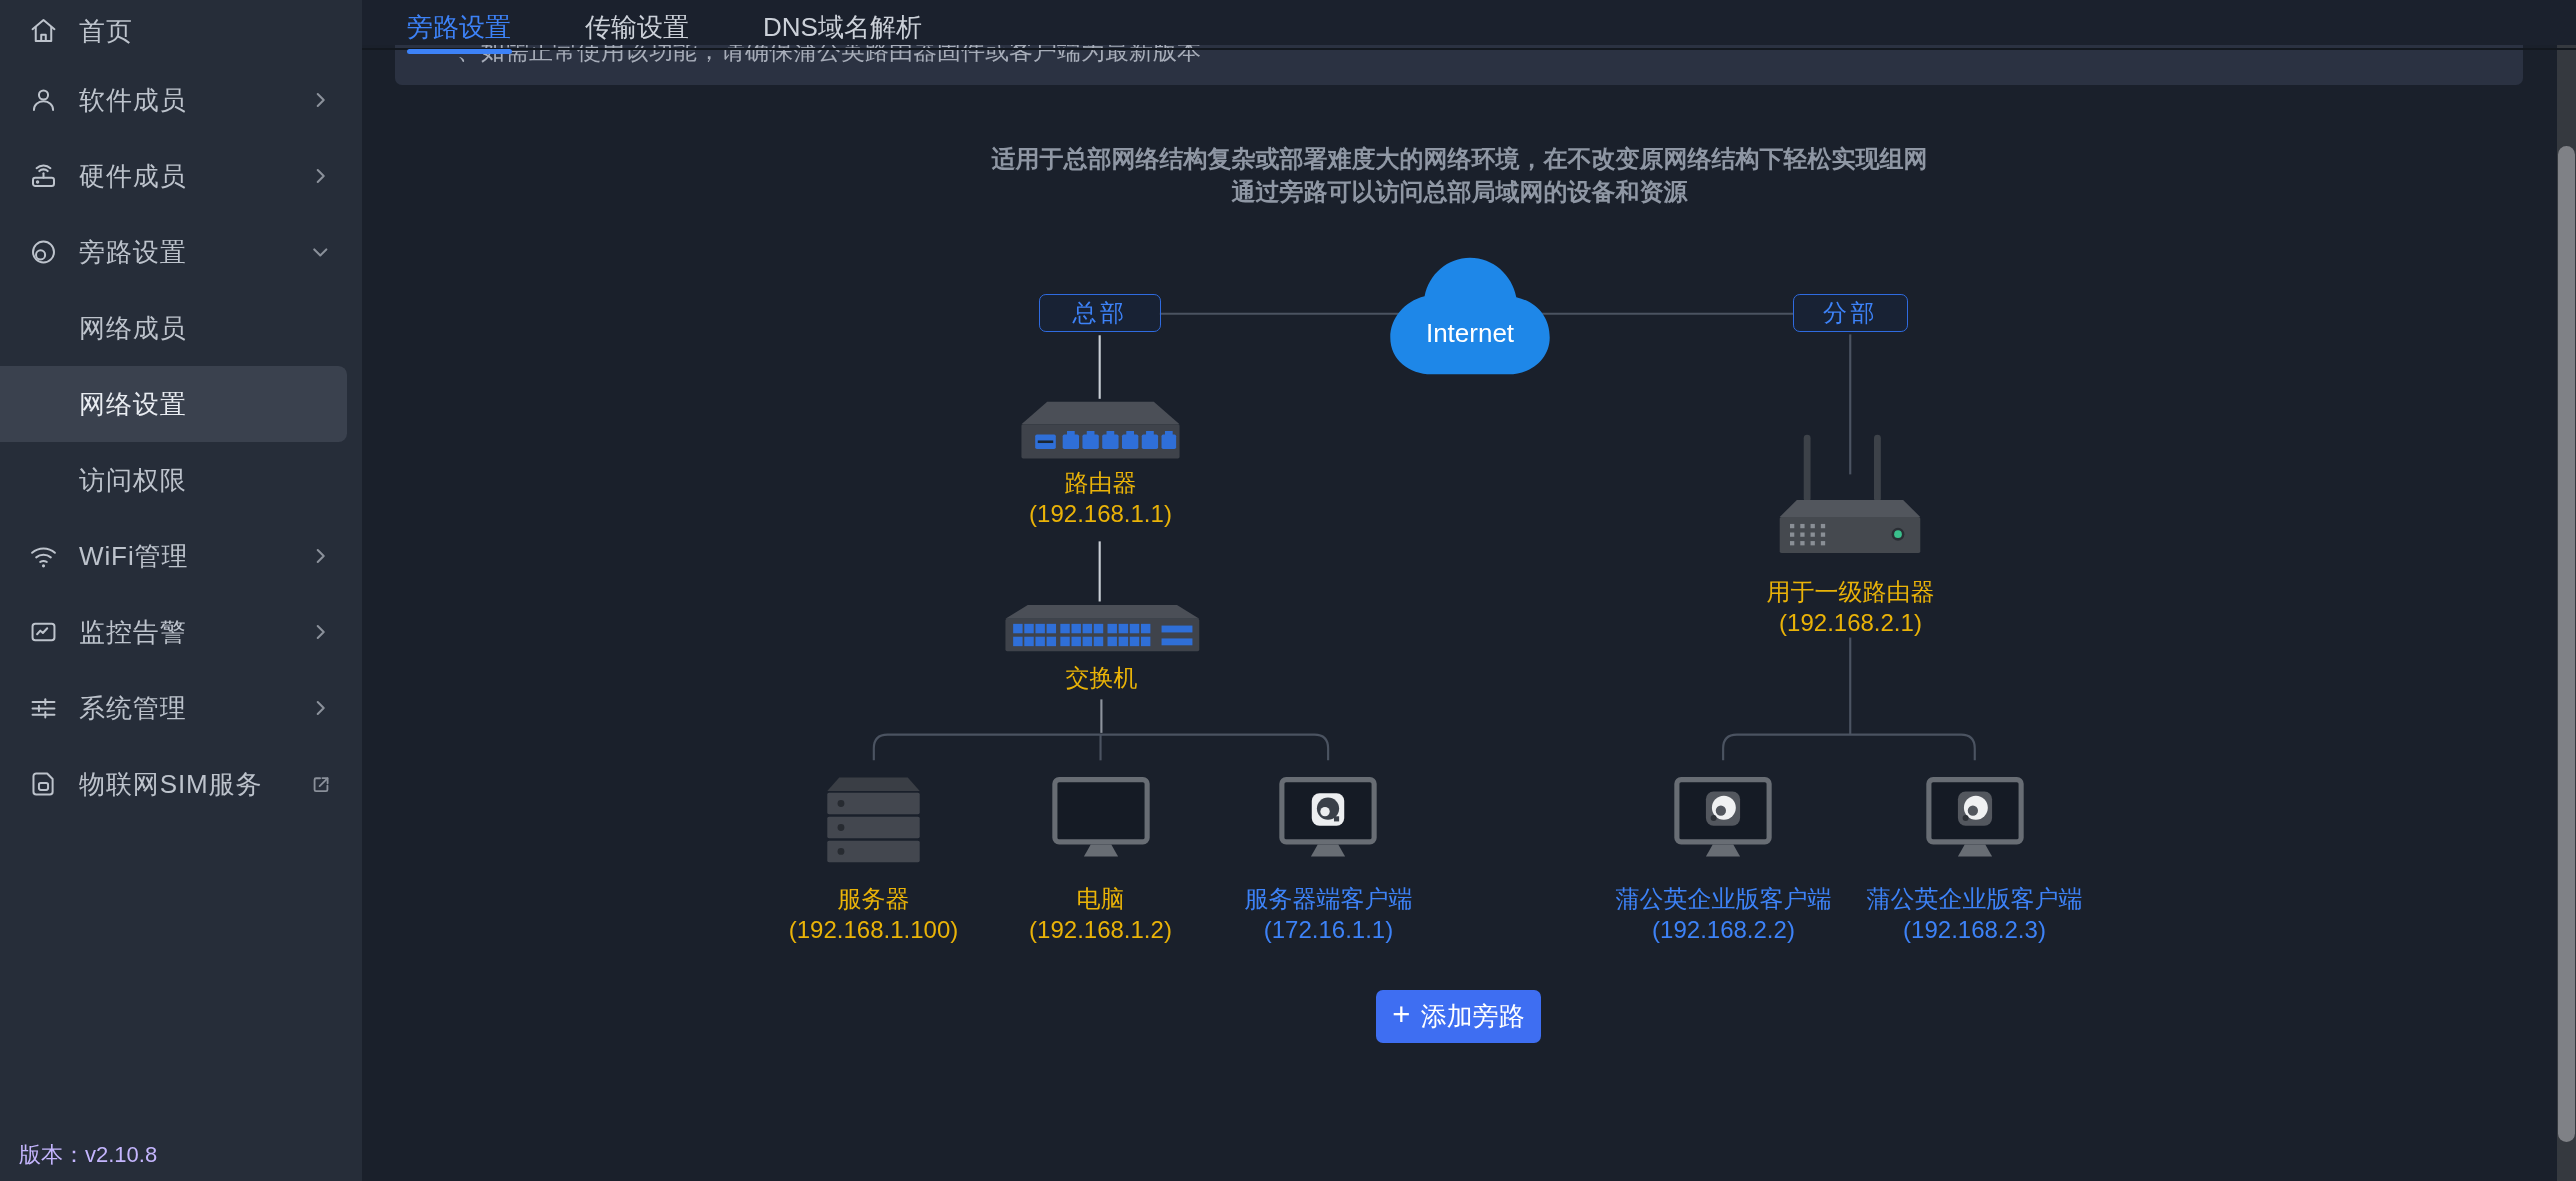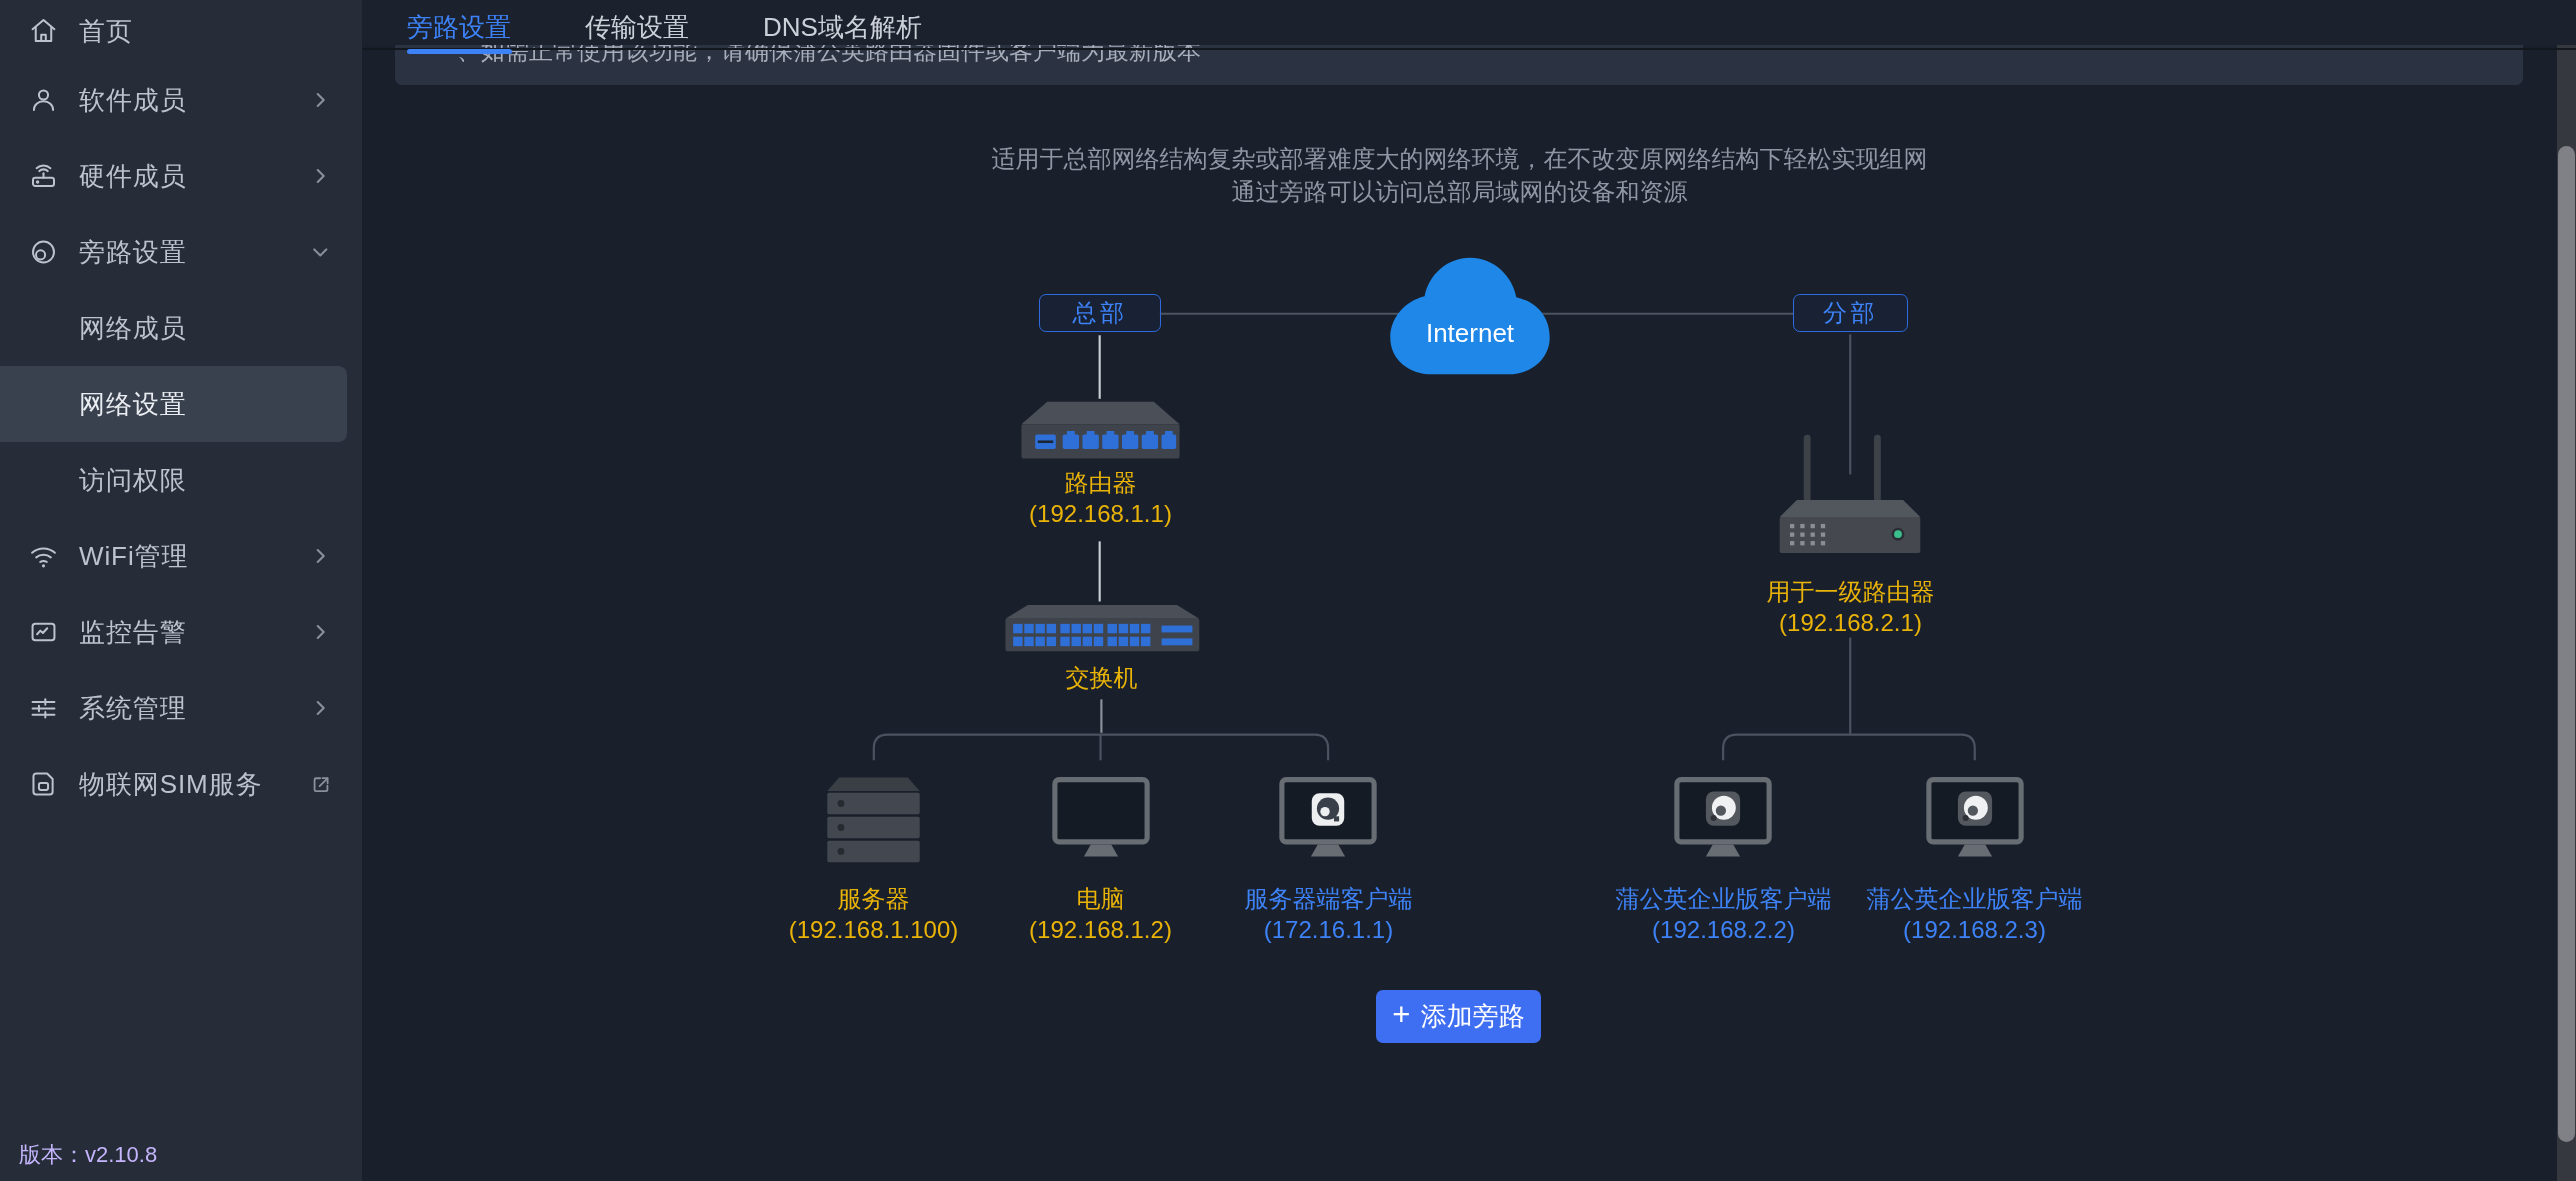--- a/index.html
+++ b/index.html
@@ -23,21 +23,21 @@
   .header{position:absolute;left:362px;top:0;width:2214px;height:45px;background:#1b212d;z-index:5;}
   .tabs{display:flex;align-items:flex-end;height:100%;padding-left:45px;gap:74px;}
   .tab{font-size:26px;color:#ccd1d9;cursor:pointer;white-space:nowrap;}
   .tab.active{color:#3d82f7;}
   .header-divider{position:absolute;left:362px;top:48px;width:2214px;height:1.7px;background:#13181f;z-index:8;}
   .tab-underline{position:absolute;left:407px;top:49px;width:105px;height:5.2px;border-radius:2.6px;background:#3d82f7;z-index:9;}
   
   .viewport{position:absolute;left:362px;top:45px;width:2195px;height:1137px;overflow:hidden;background:#1a202b;}
   .banner{margin:-17px 34px 0 33px;height:57px;background:#2b3242;border-radius:6.9px;overflow:hidden;}
   .banner-text{padding:6.9px 0 0 38px;font-size:24px;color:#a7adb9;white-space:nowrap;}
-  .intro{margin-top:57px;text-align:center;font-size:24px;color:#8f97a4;line-height:33px;}
+  .intro{margin-top:57px;text-align:center;font-size:24px;color:#8f97a4;line-height:33px;font-weight:bold;}
   
   .wires{position:absolute;left:0;top:0;z-index:1;pointer-events:none;}
   .tag-box{position:absolute;height:36px;border:1.7px solid #2f6be0;border-radius:6.9px;
     display:flex;align-items:center;justify-content:center;font-size:24px;color:#3d82f7;
     background:rgba(20,40,80,.25);z-index:2;letter-spacing:3.4px;}
   .cloud-wrap{position:absolute;left:1024px;top:211px;width:168px;height:120px;z-index:3;}
   .cloud-label{position:absolute;left:0;top:62px;width:100%;text-align:center;font-size:26px;color:#fff;}
   .dev{position:absolute;z-index:2;}
   .node-label{position:absolute;width:275px;text-align:center;font-size:24px;color:#eab308;line-height:31px;z-index:2;}
   .node-label span{display:block;white-space:nowrap;}

